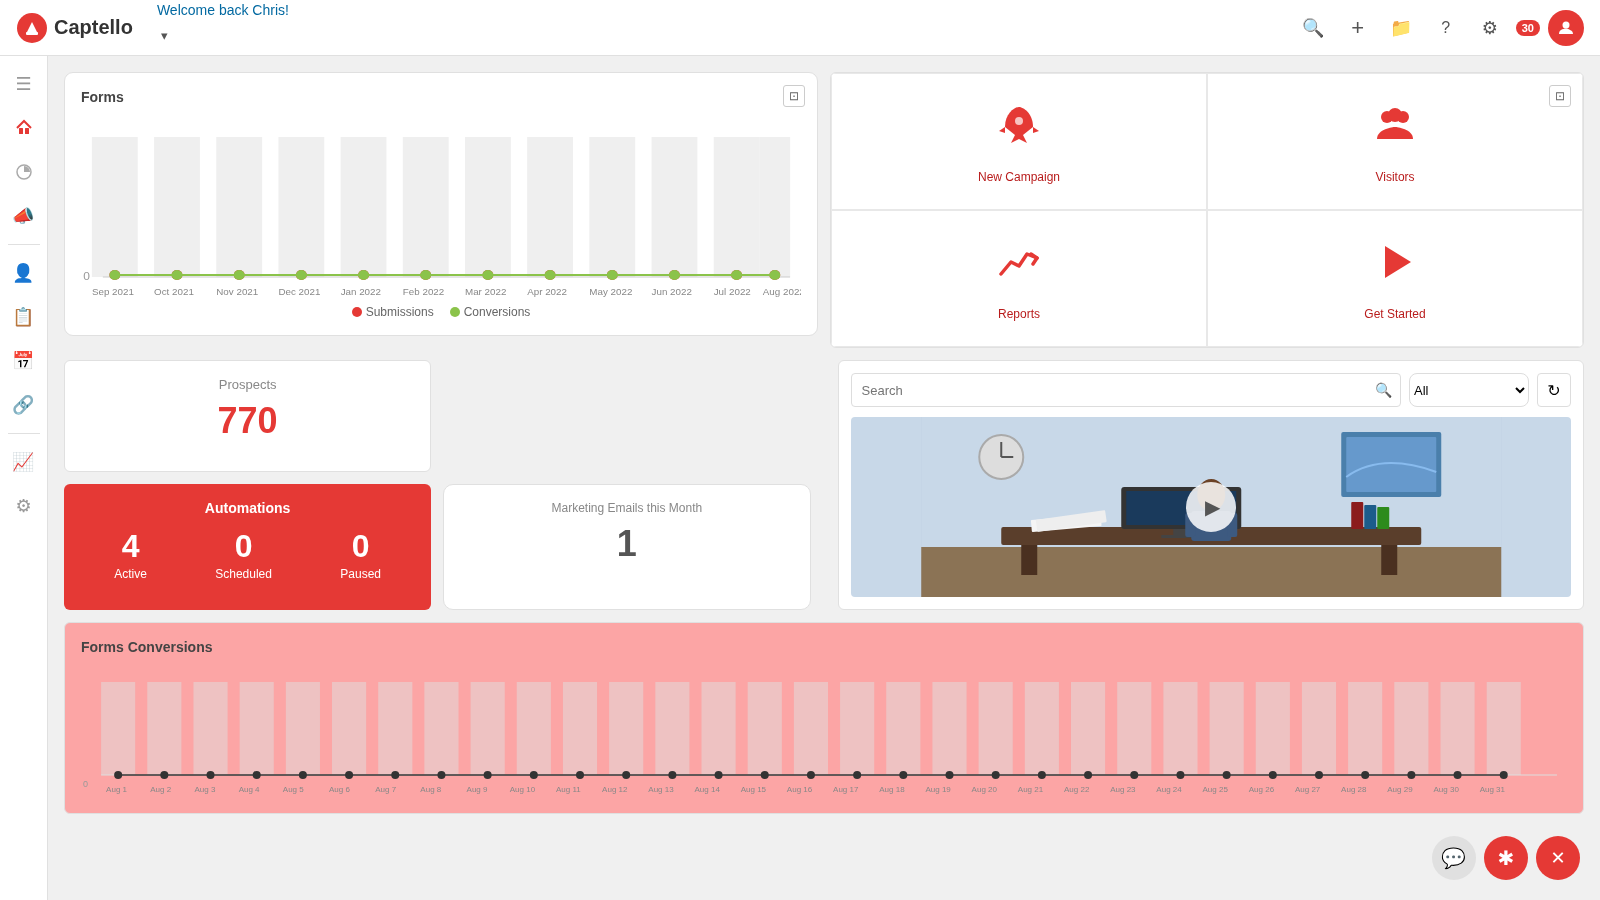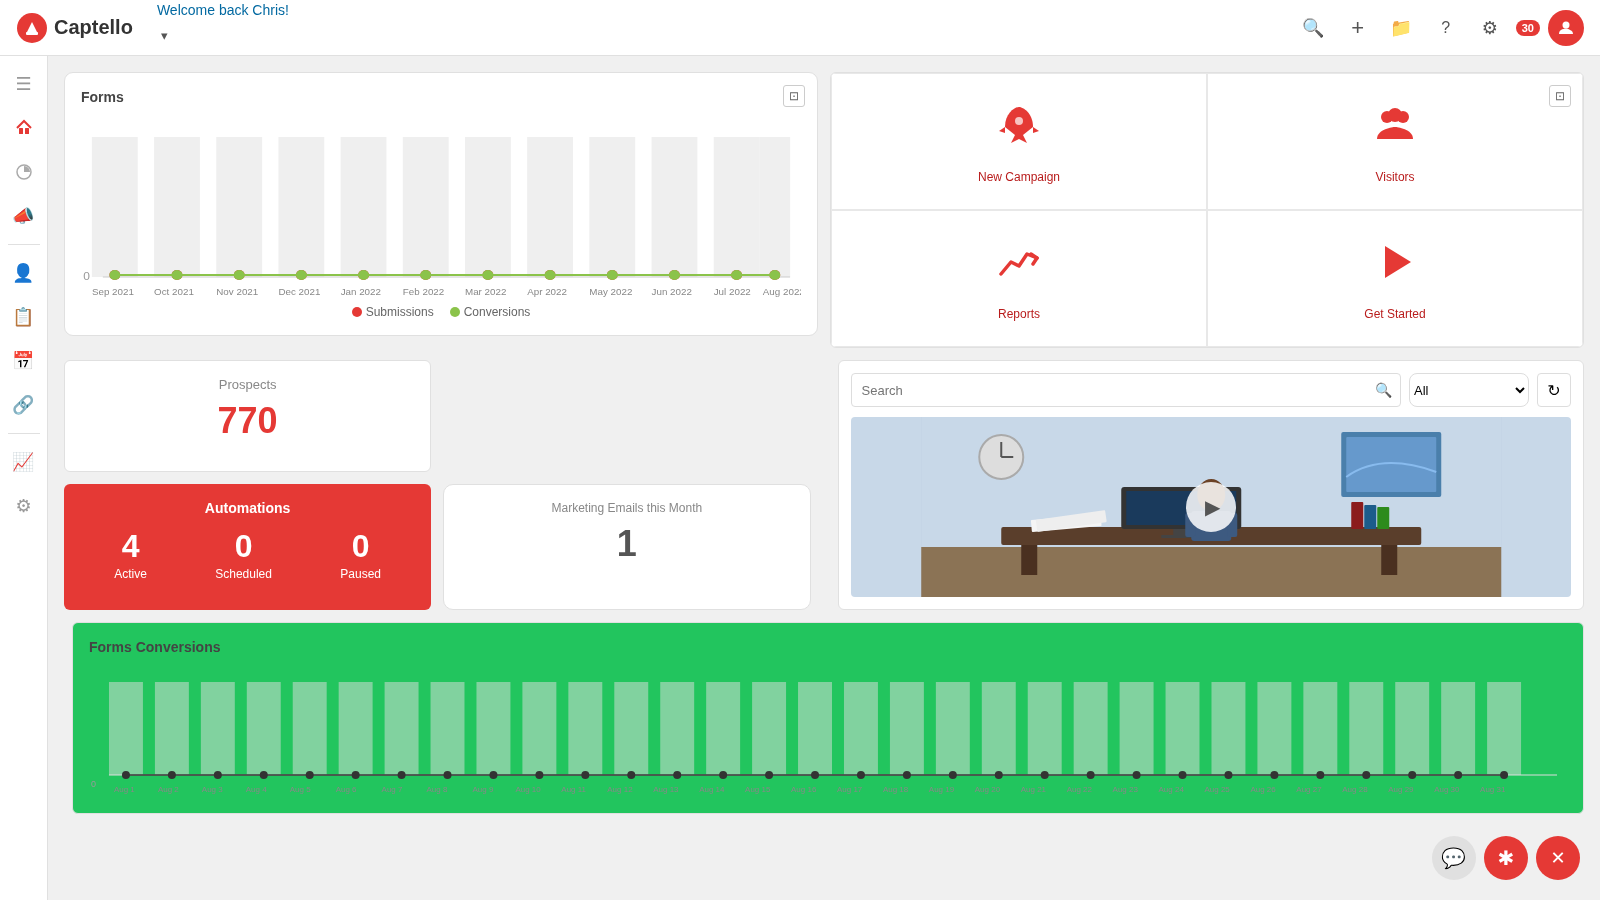--- a/index.html
+++ b/index.html
@@ -110,21 +110,21 @@
     }
     .video-thumb {
       width: 100%; height: 180px; background: #c8d8e8; border-radius: 4px;
       display: flex; align-items: center; justify-content: center; position: relative; overflow: hidden;
     }
     .video-play {
       width: 50px; height: 50px; background: rgba(255,255,255,0.85); border-radius: 50%;
       display: flex; align-items: center; justify-content: center; cursor: pointer; z-index: 2;
     }
     .video-play::after { content: '▶'; font-size: 20px; color: #555; margin-left: 4px; }
-    .forms-conversions-card { background: #22c55e; border-radius: 6px; border: 1px solid #e0e0e0; padding: 16px; margin-left: 8px; }
+    .forms-conversions-card { background: #fca5a5; border-radius: 6px; border: 1px solid #e0e0e0; padding: 16px; }
     .chart-area-lg { width: 100%; height: 130px; position: relative; }
 
     
     svg text { font-family: 'Segoe UI', Arial, sans-serif; }
 
     
     .chat-widget {
       position: fixed; bottom: 20px; right: 20px; display: flex; align-items: center; gap: 8px; z-index: 200;
     }
     .chat-btn {

